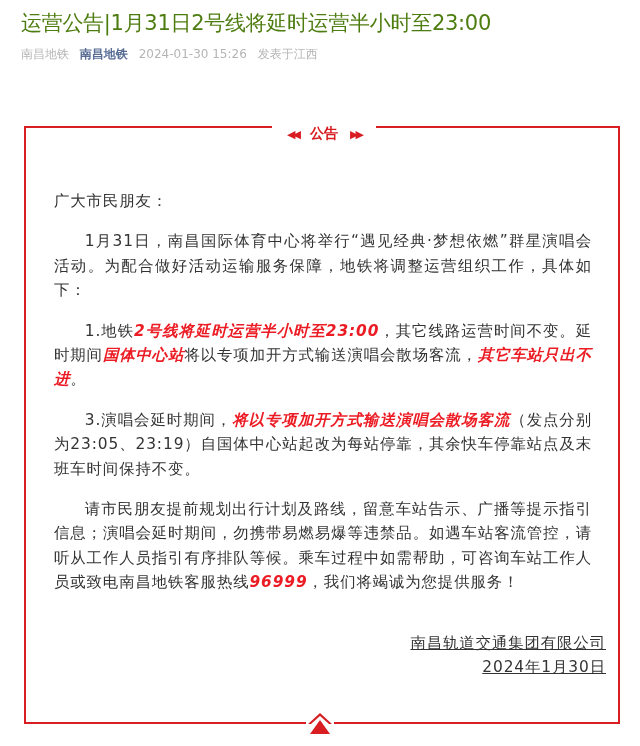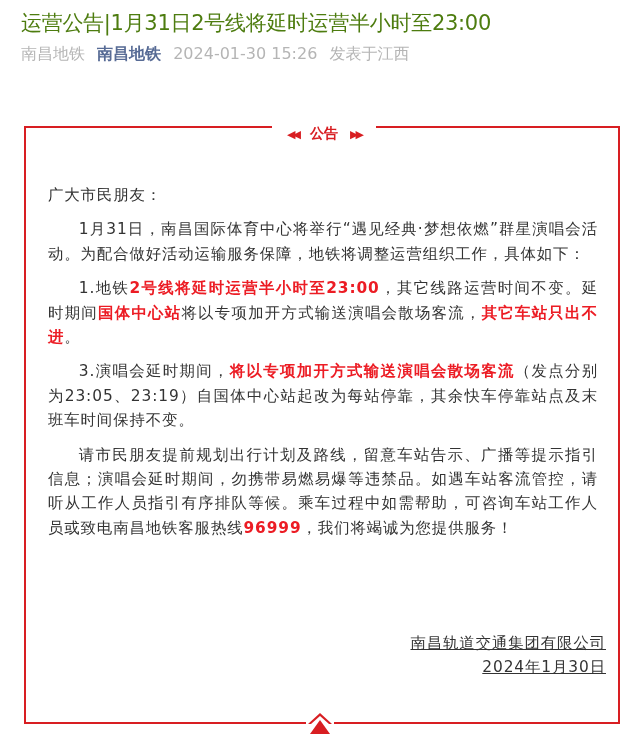--- a/index.html
+++ b/index.html
@@ -8,43 +8,43 @@
       font-family: "DejaVu Sans", "Liberation Sans", sans-serif;
       color: #333333;
     }
     .title {
       position: absolute; left: 21px; top: 8px;
       font-size: 21px; line-height: 30px; color: #4d7c0f;
       letter-spacing: -0.3px; white-space: nowrap;
     }
     .meta {
       position: absolute; left: 21px; top: 46px;
-      font-size: 16px; line-height: 16px; color: #b5b5b5; white-space: nowrap; text-align: right;
+      font-size: 12px; line-height: 16px; color: #b5b5b5; white-space: nowrap; text-align: right;
     }
     .meta span { margin-right: 7px; }
     .meta .author { color: #576b95; font-weight: bold; }
     .frame {
       position: absolute; left: 24px; top: 126px; width: 596px; height: 598px;
       border: 2px solid #d81e22; box-sizing: border-box;
     }
     .frame-header {
       position: absolute; left: 272px; top: 120px; width: 104px; height: 28px;
       background: #ffffff;
       display: flex; align-items: center; justify-content: center; gap: 12px;
       color: #d81e22; font-weight: bold; font-size: 14px;
     }
     .frame-header .arrows { font-size: 11px; letter-spacing: -3px; }
     .body-text {
       position: absolute; left: 38px; top: 173px; width: 570px;
       font-size: 15.4px; line-height: 24.4px; color: #333333;
       text-align: justify; letter-spacing: 0.9px;
     }
-    .body-text p { margin: 10px; }
+    .body-text p { margin: 16px; }
     .body-text .indent { text-indent: 2em; }
-    .hl { color: #ec1c24; font-weight: bold; }
+    .hl { color: #ec1c24; font-weight: bold; font-style: italic; }
     .signature {
       position: absolute; right: 34px; top: 631px;
       text-align: right; font-size: 15.4px; line-height: 24.4px; color: #333;
       letter-spacing: 0.9px;
       text-decoration: underline;
     }
     .bottom-deco {
       position: absolute; left: 306px; top: 712px; width: 28px; height: 24px;
       background: #ffffff;
     }

